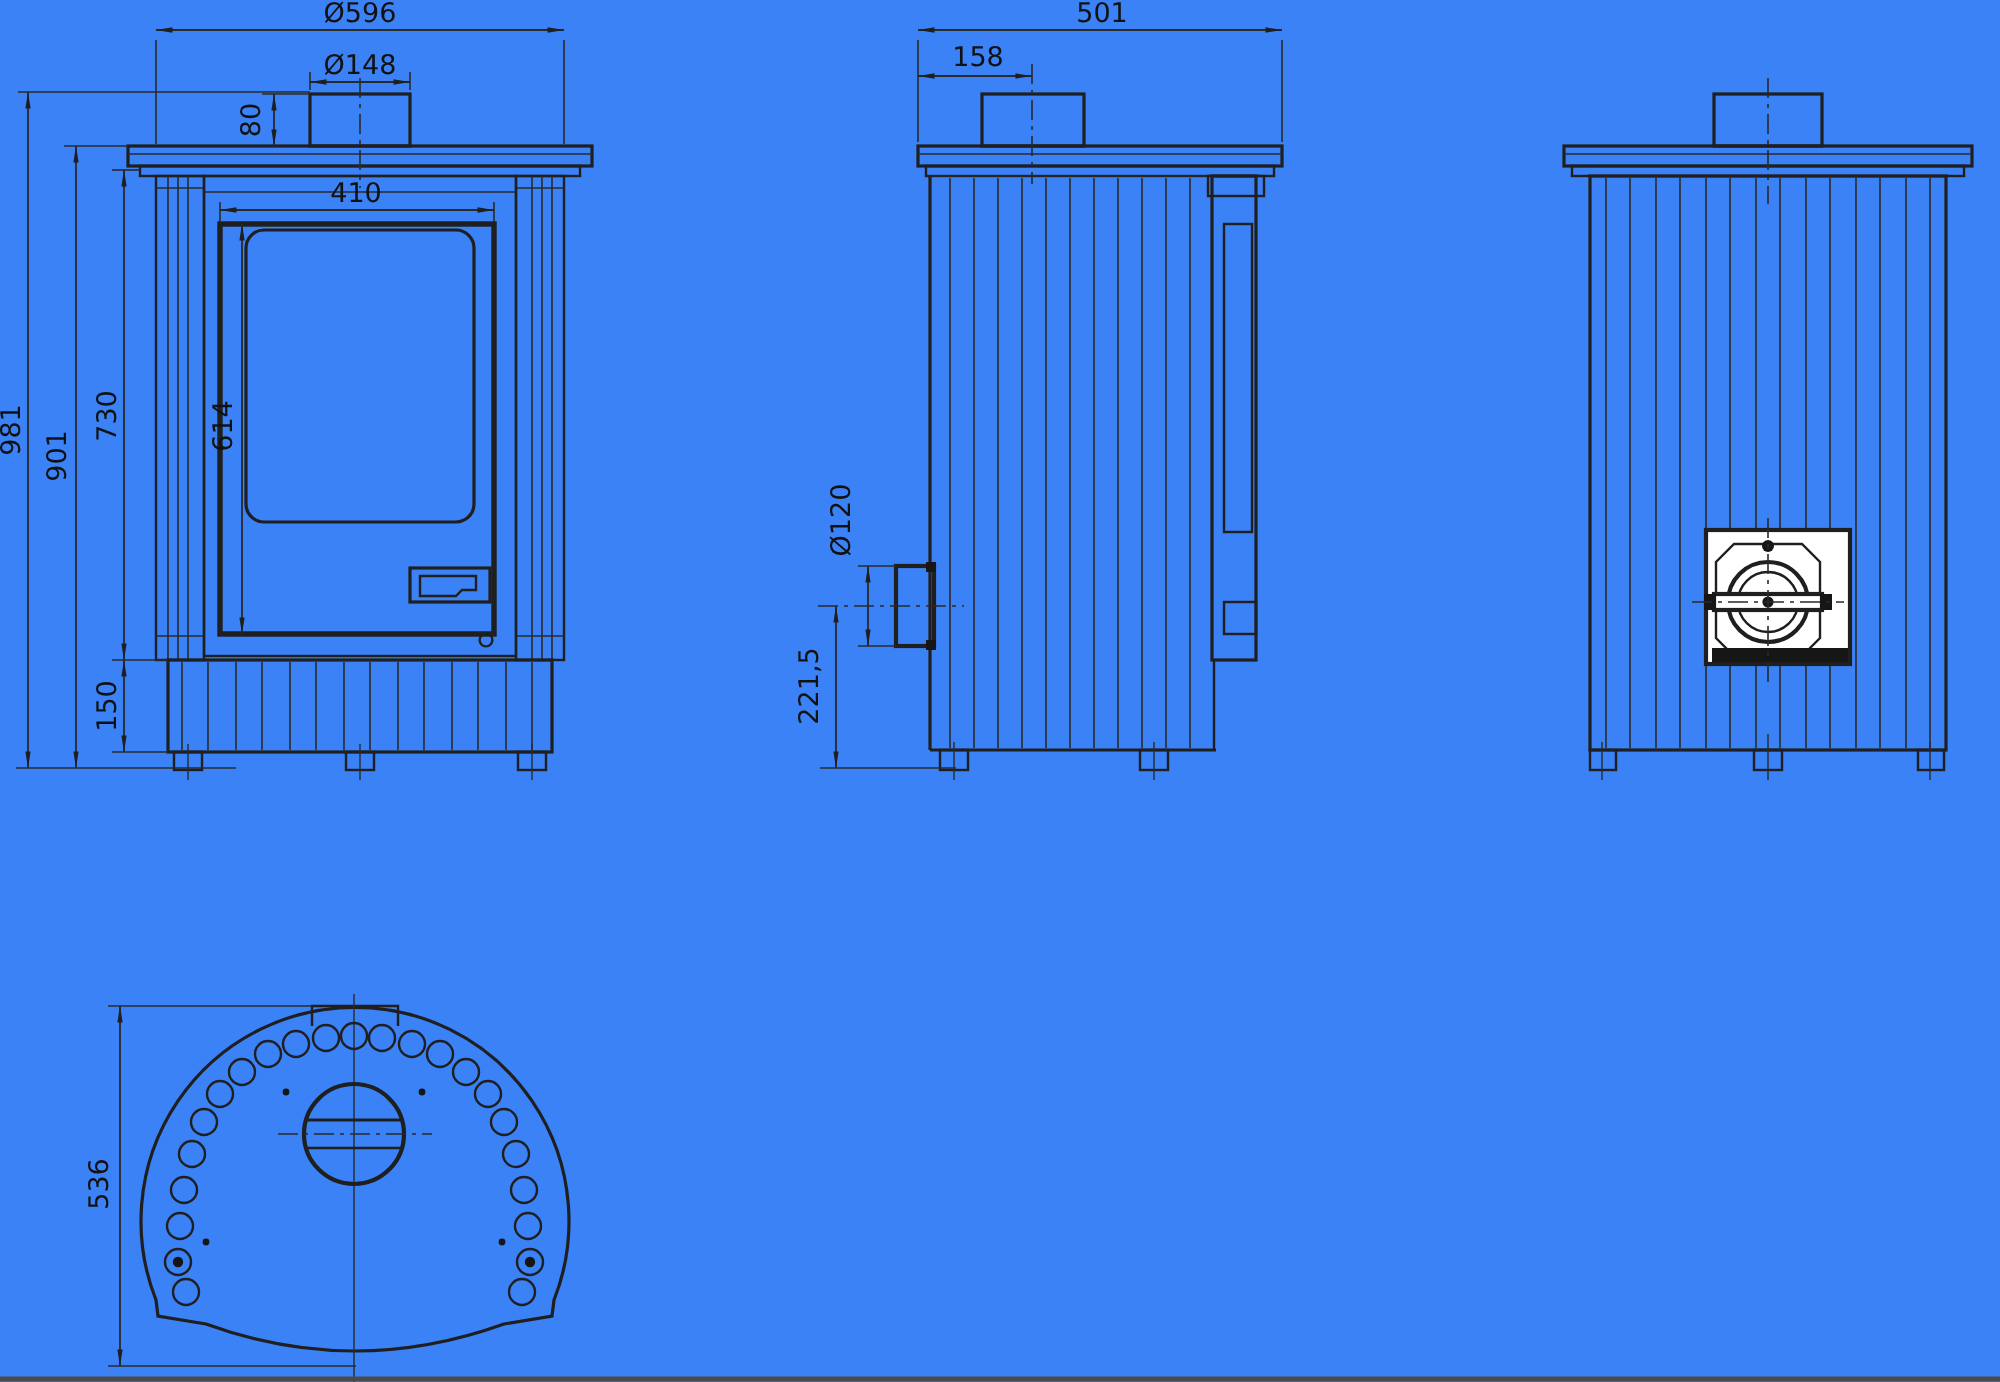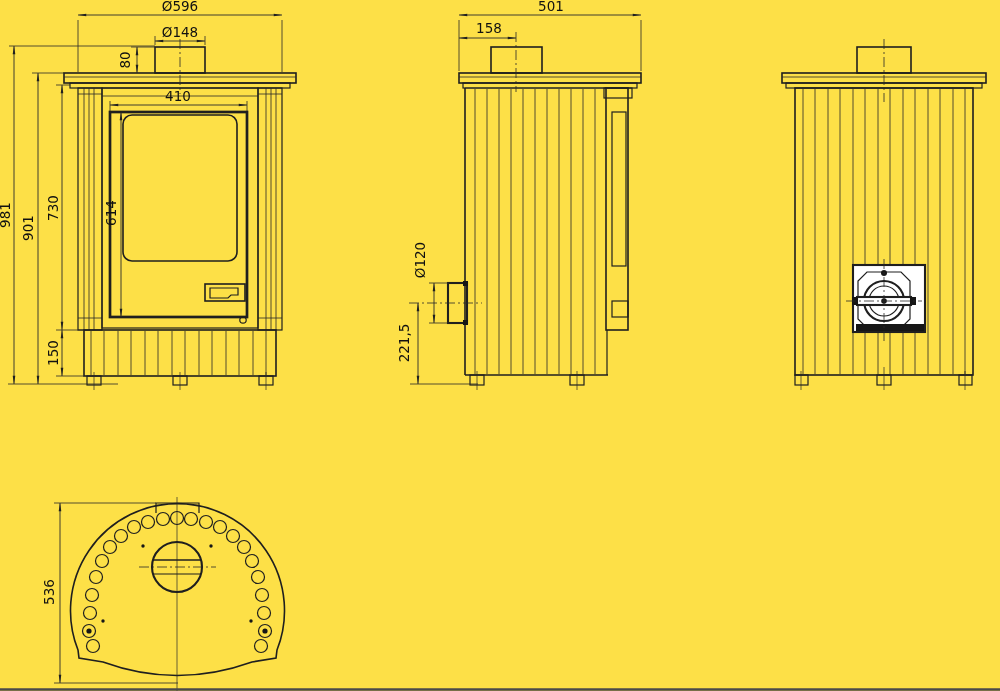--- a/index.html
+++ b/index.html
@@ -1,16 +1,16 @@
 <!DOCTYPE html>
 <html><head>
 <meta charset="utf-8">
 <style>
   html,body{margin:0;padding:0;background:#fff;}
-  #stage{position:relative;width:1000px;height:691px;background:#fde047;overflow:hidden;}
+  #stage{position:relative;width:1000px;height:691px;background:#3b82f6;overflow:hidden;}
   svg{display:block;}
   .o12{fill:none;stroke:#1f1f1f;stroke-width:1.2;}
   .o15{fill:none;stroke:#1f1f1f;stroke-width:1.6;}
   .o2{fill:none;stroke:#1f1f1f;stroke-width:2.1;}
   .o26{fill:none;stroke:#1f1f1f;stroke-width:2.7;}
   .rib{fill:none;stroke:#2a2a2a;stroke-width:0.8;}
   .ext{fill:none;stroke:#2a2a2a;stroke-width:0.8;}
   .dim{fill:none;stroke:#2a2a2a;stroke-width:0.9;}
   .cl{fill:none;stroke:#2a2a2a;stroke-width:0.8;stroke-dasharray:10 3 2 3;}
   .clthin{fill:none;stroke:#2a2a2a;stroke-width:0.7;}

